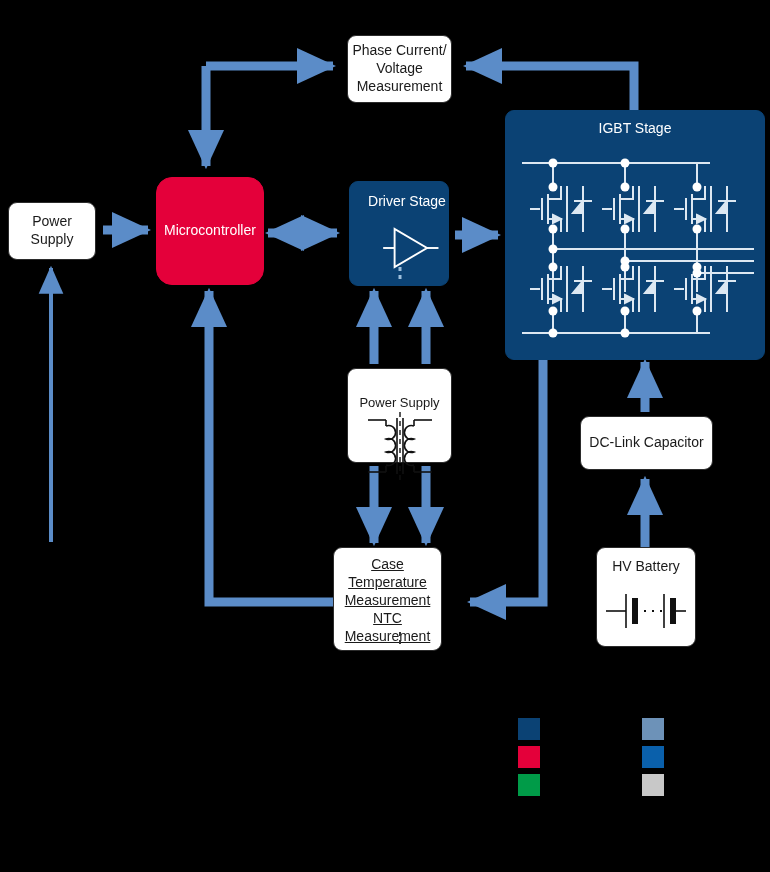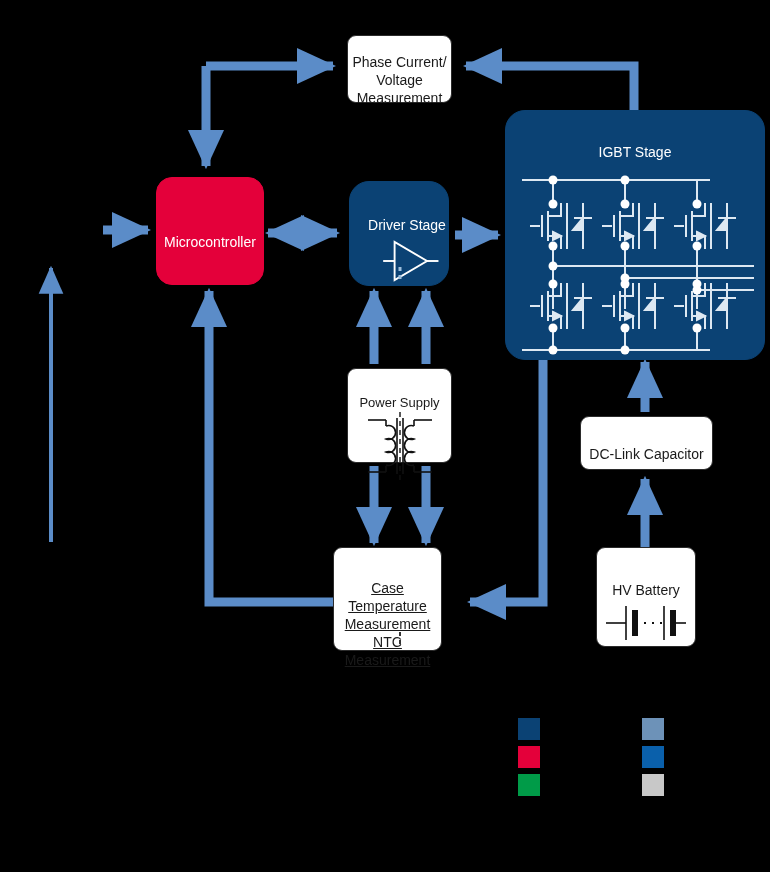--- a/index.html
+++ b/index.html
@@ -4,25 +4,25 @@
 <style>
   html,body{margin:0;padding:0;background:#000;}
   body{width:770px;height:872px;position:relative;overflow:hidden;
        font-family:"Liberation Sans","DejaVu Sans",sans-serif;}
   #stage{position:absolute;inset:0;width:770px;height:872px;}
   #stage > svg{position:absolute;left:0;top:0;}
 
   .node{position:absolute;box-sizing:border-box;display:flex;flex-direction:column;
         align-items:center;justify-content:flex-start;}
   .box-white{background:#ffffff;border:1px solid #2b2b2b;border-radius:9px;color:#1a1a1a;}
-  .box-navy{background:#0b4274;border:1px solid #0b4274;border-radius:20px;color:#ffffff;}
+  .box-navy{background:#0b4274;border:1px solid #0b4274;border-radius:9px;color:#ffffff;}
   .box-red{background:#e4003a;border:1px solid #e4003a;border-radius:16px;color:#ffffff;}
 
   .lbl{line-height:1.28;text-align:center;width:100%;}
-  .t14{font-size:14px;margin-top:24px;}
+  .t14{font-size:14px;}
   .t13{font-size:13px;margin-top:20px;}
 
   .center-lbl{justify-content:center;}
   .sym{flex:1 1 auto;display:flex;align-items:center;justify-content:center;width:100%;}
 
   
   .legend{position:absolute;left:518px;top:718px;width:160px;height:78px;}
   .sw{position:absolute;width:22px;height:22px;}
 </style>
 </head>
@@ -70,20 +70,23 @@
       <path d="M268,233 L337,233" fill="none" stroke="#5b8cc8" stroke-width="9" marker-start="url(#ah)" marker-end="url(#ah)"></path>
     </g>
 
     <path d="M51,542 L51,268" fill="none" stroke="#5b8cc8" stroke-width="4" marker-end="url(#ah-sm)"></path>
   </svg>
 
   <div class="node box-white center-lbl" style="left:347px;top:35px;width:105px;height:68px;">
     <div class="lbl t14">Phase Current/<br>Voltage<br>Measurement</div>
   </div>
 
+  <div class="node box-white center-lbl" style="left:8px;top:202px;width:88px;height:58px;">
+    <div class="lbl t14">Power<br>Supply</div>
+  </div>
 
   <div class="node box-red center-lbl" style="left:156px;top:177px;width:108px;height:108px;">
     <div class="lbl t14">Microcontroller</div>
   </div>
 
   <div class="node box-navy" style="left:349px;top:181px;width:100px;height:105px;padding-top:11px;padding-left:16px;">
     <div class="lbl t14">Driver Stage</div>
     <div class="sym">
       <svg width="86" height="52" viewBox="0 0 86 52">
         <path d="M18,26 H30" stroke="#fff" stroke-width="2" fill="none"></path>

